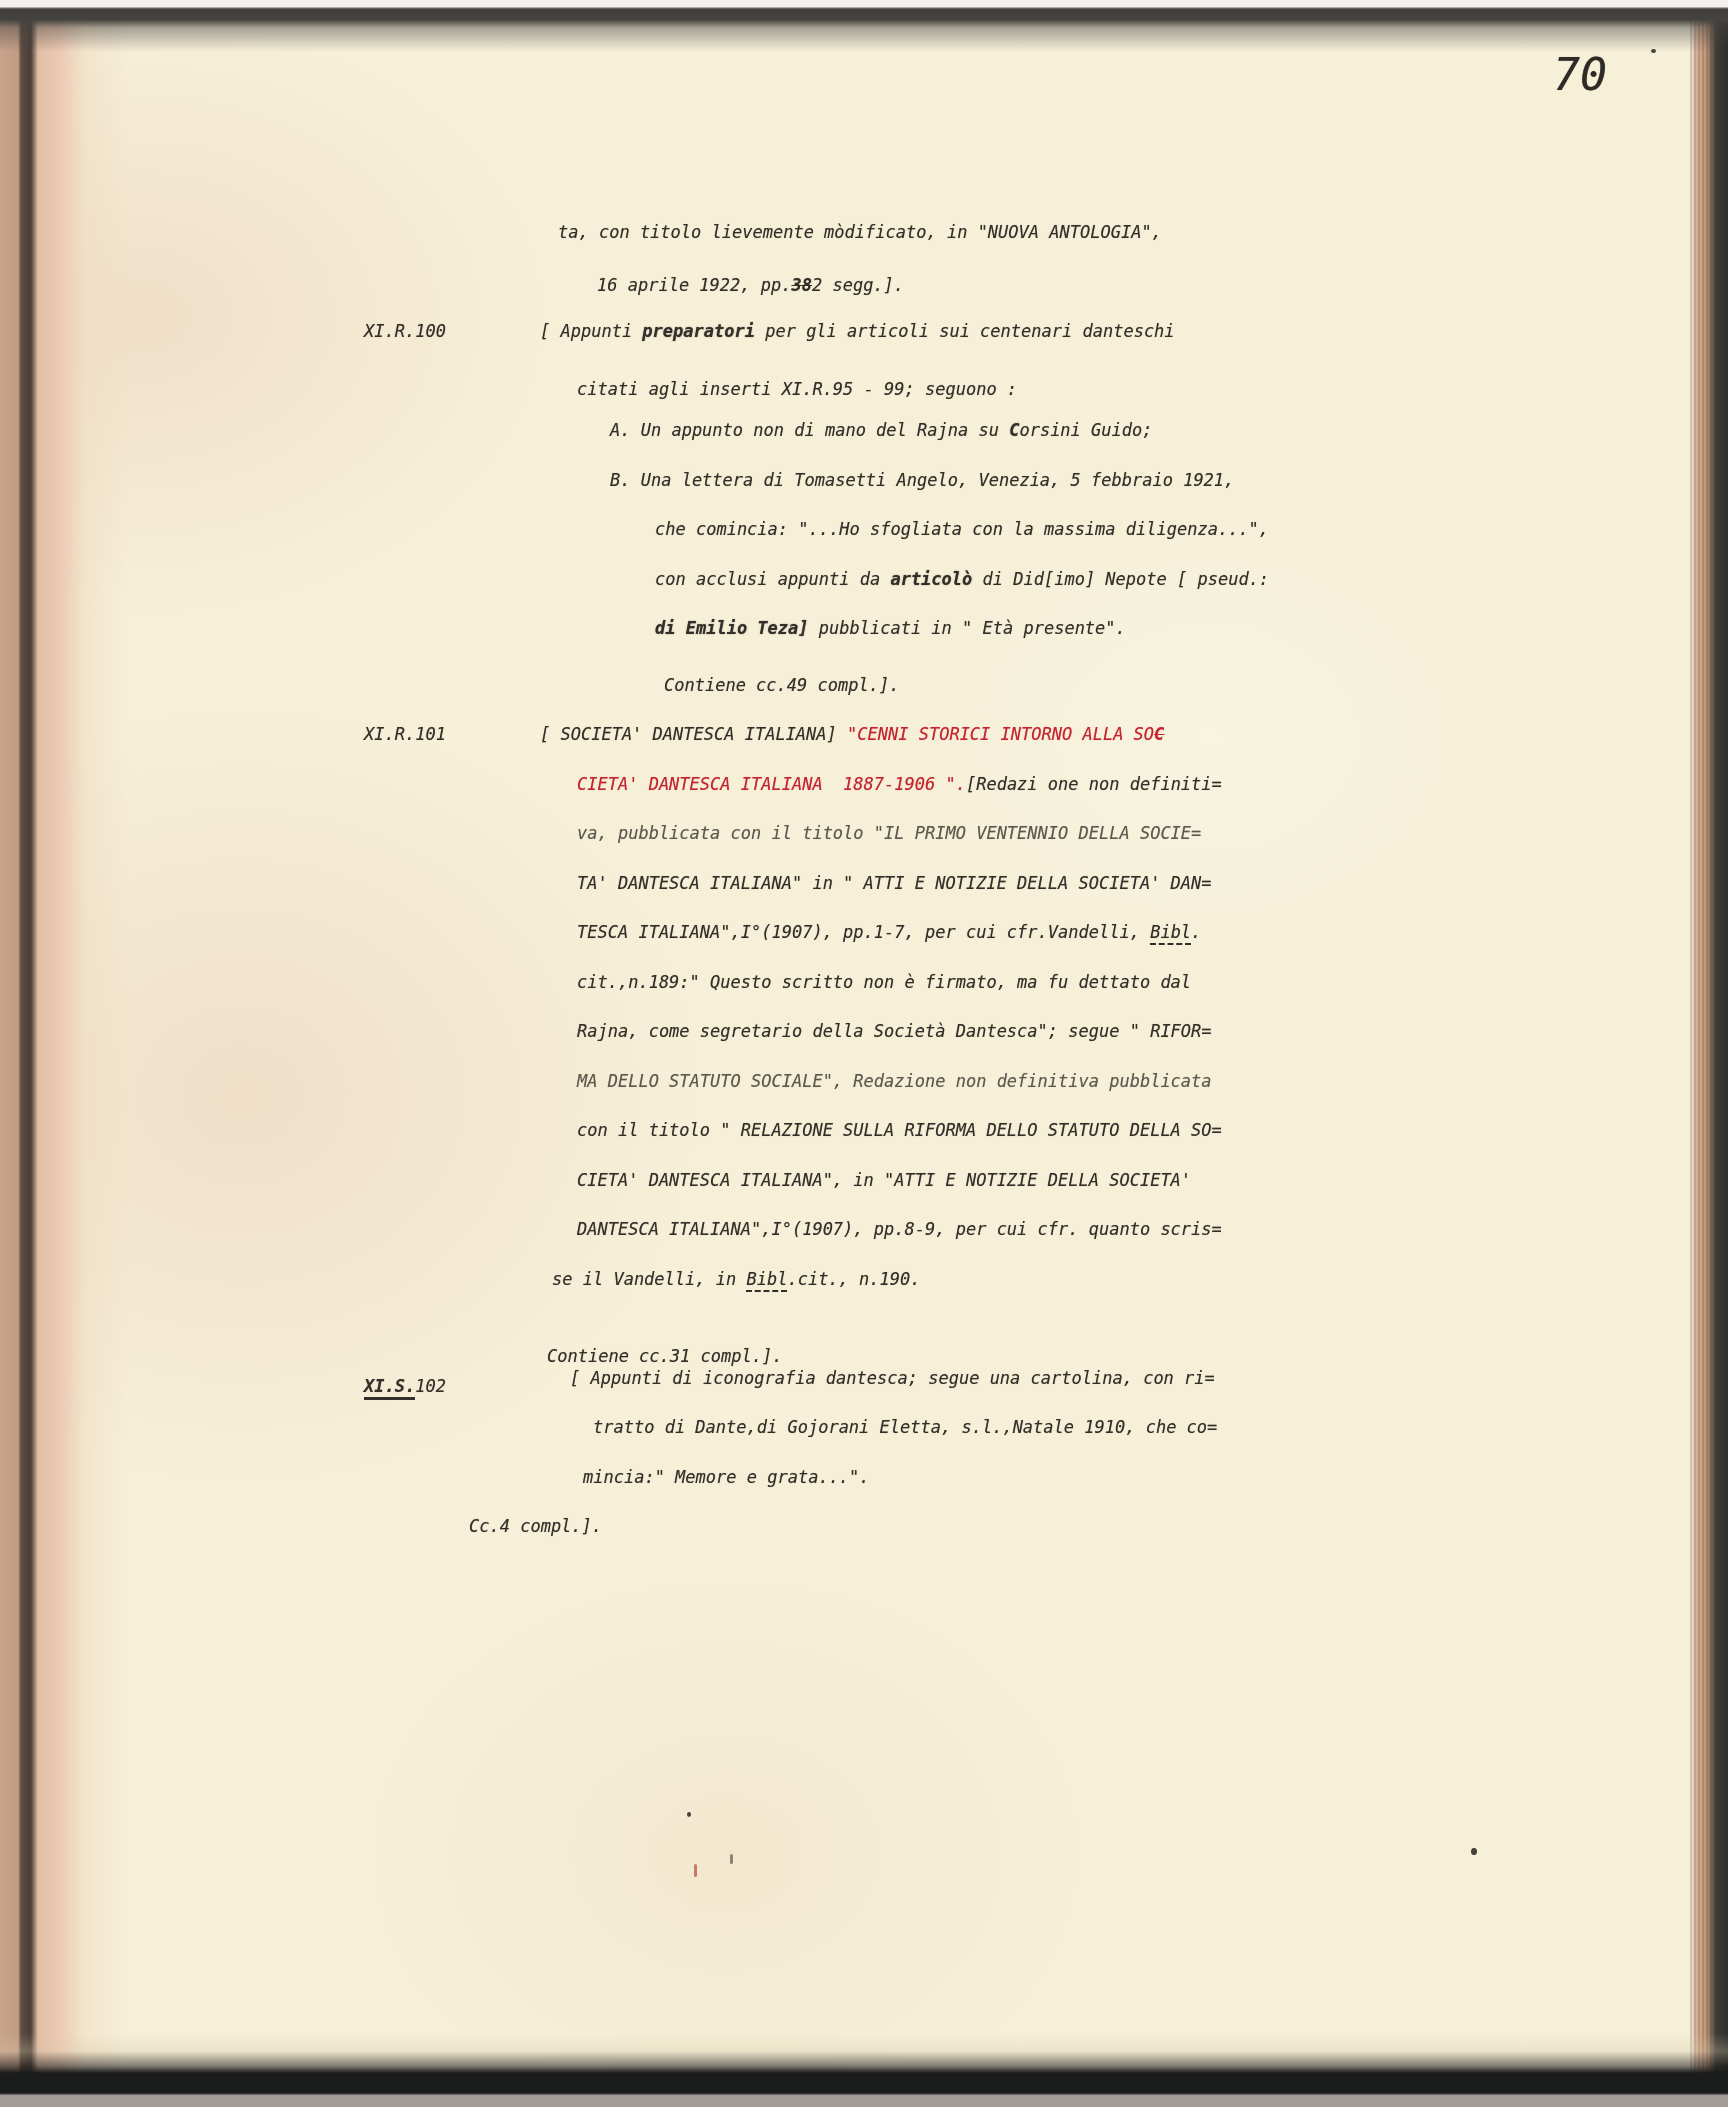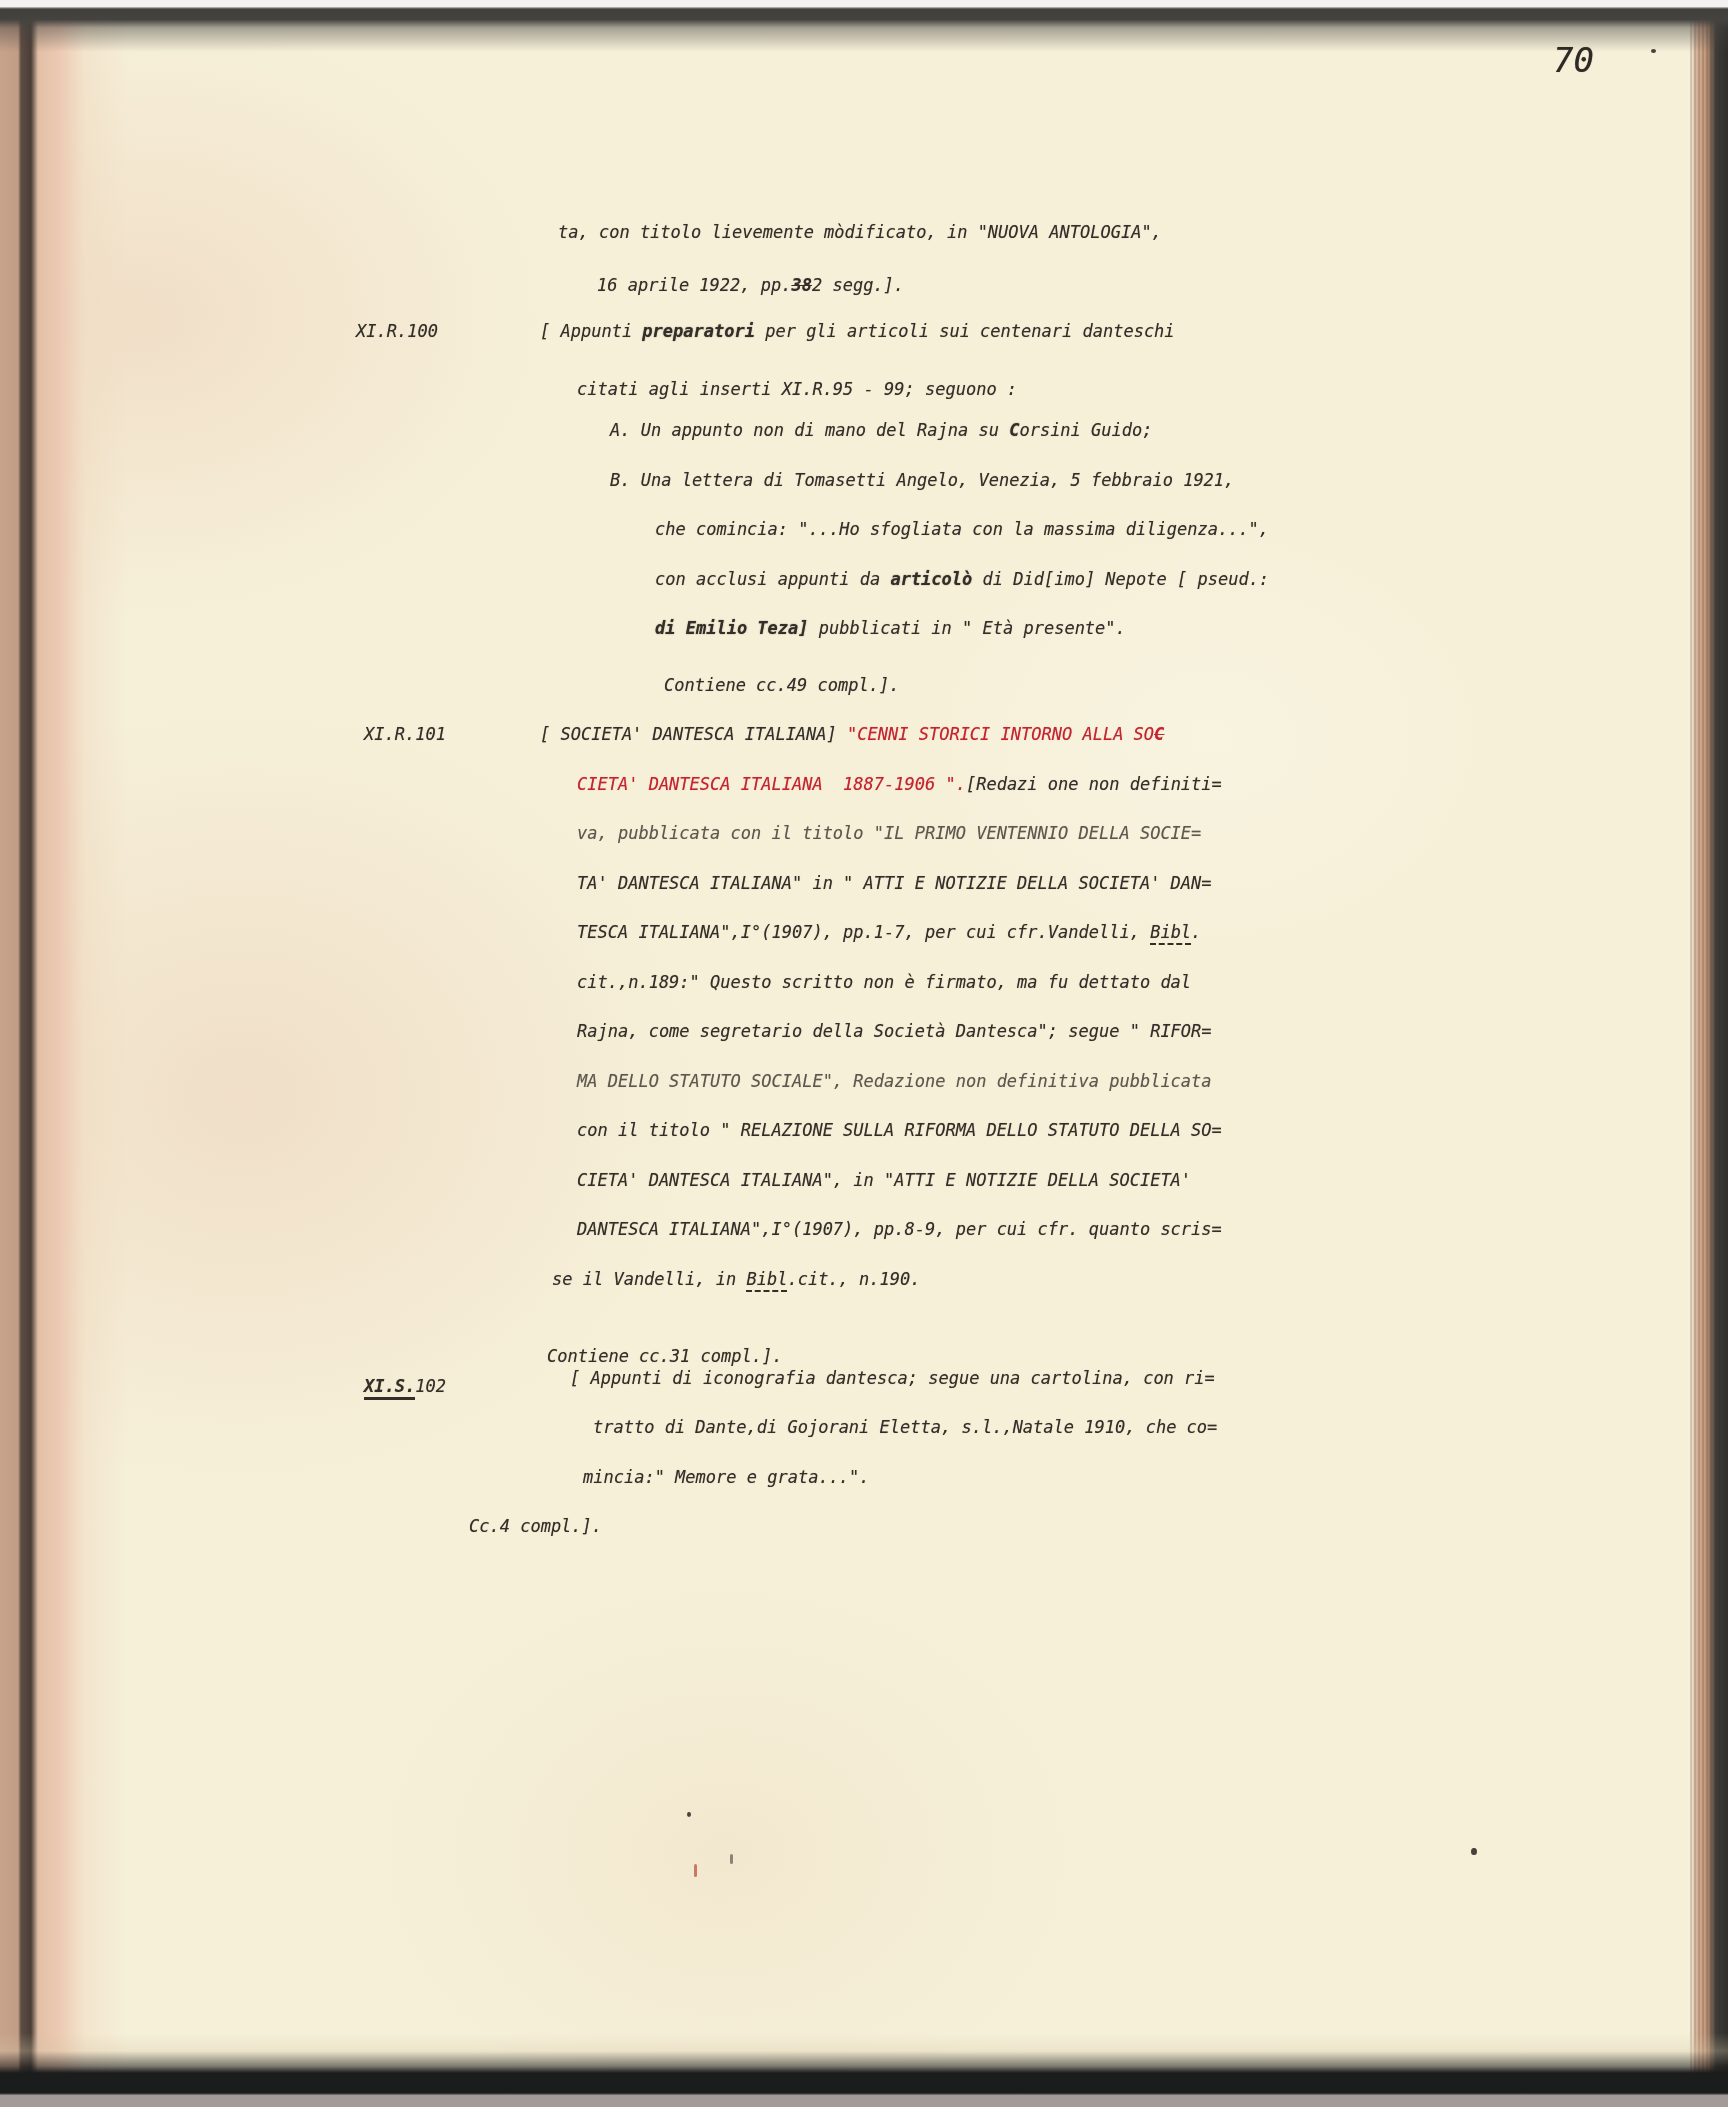--- a/index.html
+++ b/index.html
@@ -30,22 +30,22 @@
     position:absolute;right:0;top:0;width:38px;height:2107px;
     background:
       repeating-linear-gradient(90deg, rgba(60,40,30,.18) 0 1.6px, rgba(0,0,0,0) 1.6px 4.1px),
       linear-gradient(90deg, rgba(215,179,154,0) 0px,#d7b39a 6.5px,#c09678 16.4px,#3d3c38 26px,#2e2e2b 38px);
   }
   .bottom-band{
     position:absolute;left:0;bottom:0;width:1728px;height:74px;
     background:linear-gradient(0deg,#a39b97 0px,#a39b97 11.5px,#1b1c1c 14px,#1b1c1c 34px,rgba(27,28,28,.55) 41px,rgba(214,200,168,.3) 56px,rgba(0,0,0,0) 74px);
   }
   .page-number{
-    position:absolute;left:1553px;top:40px;
-    font-style:italic;font-size:34px;color:#2e2a25;
+    position:absolute;left:1553px;top:48px;
+    font-style:italic;font-size:45px;color:#2e2a25;
     text-shadow:0 0 0.8px rgba(40,35,30,.5);
   }
   .line{
     position:absolute;
     font-style:italic;font-size:17px;line-height:1.1;
     color:#332e28;white-space:pre;
     text-shadow:0 0 0.8px rgba(45,38,30,.45);
   }
   .line.faded{opacity:.78;}
   .seg-bold{font-weight:bold;text-shadow:0 0 1.2px rgba(45,38,30,.7);}
@@ -64,21 +64,21 @@
   <div class="left-spine"></div>
   <div class="right-edge"></div>
   <div class="top-band"></div>
   <div class="bottom-band"></div>
 
   <div class="page-number">70</div>
 
   <div>
       <div class="line" style="left: 558px; top: 223px;"><span>ta, con titolo lievemente mòdificato, in "NUOVA ANTOLOGIA",</span></div>
       <div class="line" style="left: 565px; top: 276px; margin-left: 32px;"><span>16 aprile 1922, pp.</span><span class="seg-over">38</span><span>2 segg.].</span></div>
-      <div class="line" style="left: 356px; top: 322px;"><span>XI.R.100</span></div>
+      <div class="line" style="left: 364px; top: 322px;"><span>XI.R.100</span></div>
       <div class="line" style="left: 540px; top: 322px;"><span>[ Appunti </span><span class="seg-bold">preparatori</span><span> per gli articoli sui centenari danteschi</span></div>
       <div class="line" style="left: 577px; top: 380px;"><span>citati agli inserti XI.R.95 - 99; seguono :</span></div>
       <div class="line" style="left: 610px; top: 421px;"><span>A. Un appunto non di mano del Rajna su </span><span class="seg-bold">C</span><span>orsini Guido;</span></div>
       <div class="line" style="left: 610px; top: 471px;"><span>B. Una lettera di Tomasetti Angelo, Venezia, 5 febbraio 1921,</span></div>
       <div class="line" style="left: 655px; top: 520px;"><span>che comincia: "...Ho sfogliata con la massima diligenza...",</span></div>
       <div class="line" style="left: 655px; top: 570px;"><span>con acclusi appunti da </span><span class="seg-bold">articolò</span><span> di Did[imo] Nepote [ pseud.:</span></div>
       <div class="line" style="left: 655px; top: 619px;"><span class="seg-bold">di Emilio Teza]</span><span> pubblicati in " Età presente".</span></div>
       <div class="line" style="left: 664px; top: 676px;"><span>Contiene cc.49 compl.].</span></div>
       <div class="line" style="left: 364px; top: 725px;"><span>XI.R.101</span></div>
       <div class="line" style="left: 540px; top: 725px;"><span>[ SOCIETA' DANTESCA ITALIANA] </span><span class="seg-red">"CENNI STORICI INTORNO ALLA SO</span><span class="seg-red seg-over">C</span></div>

